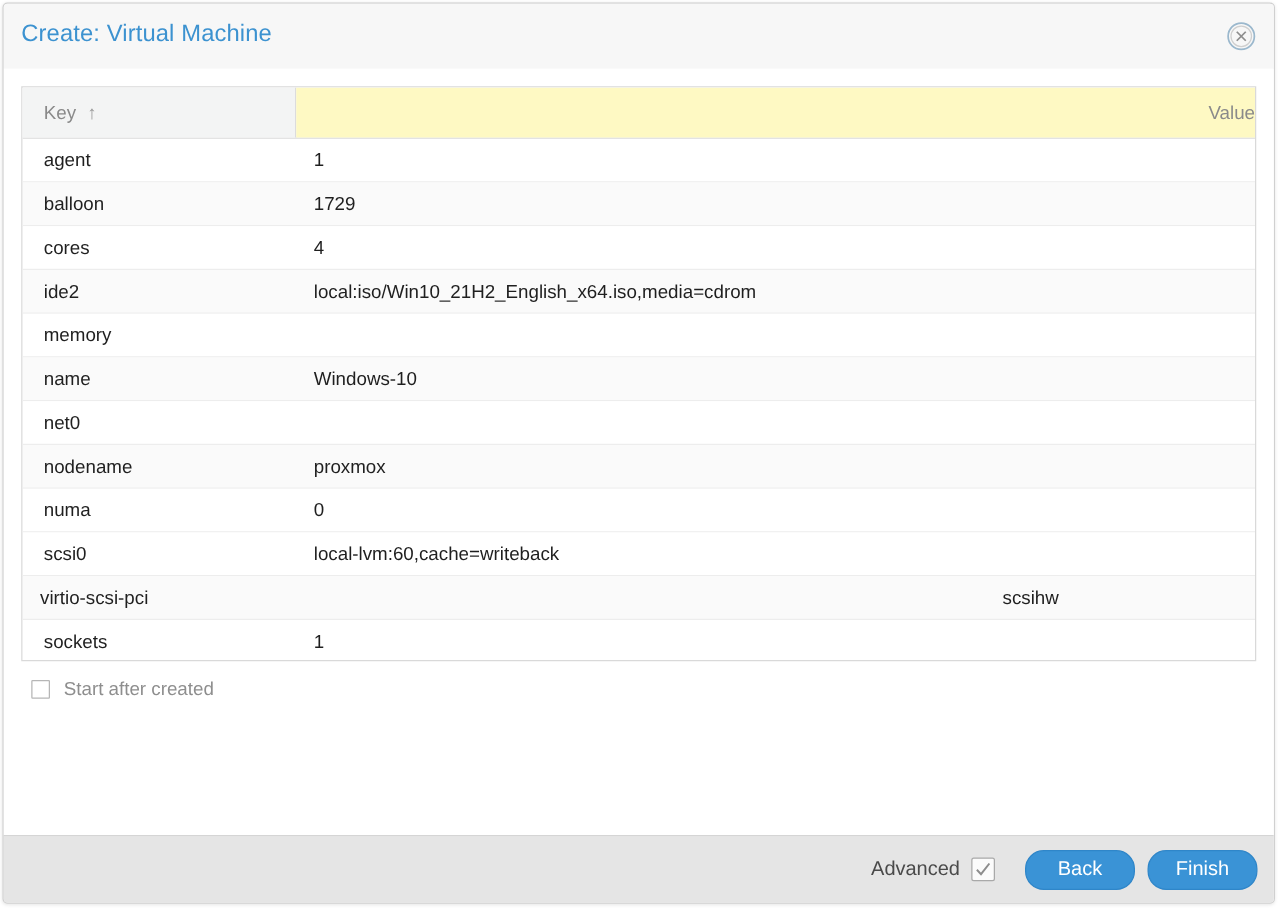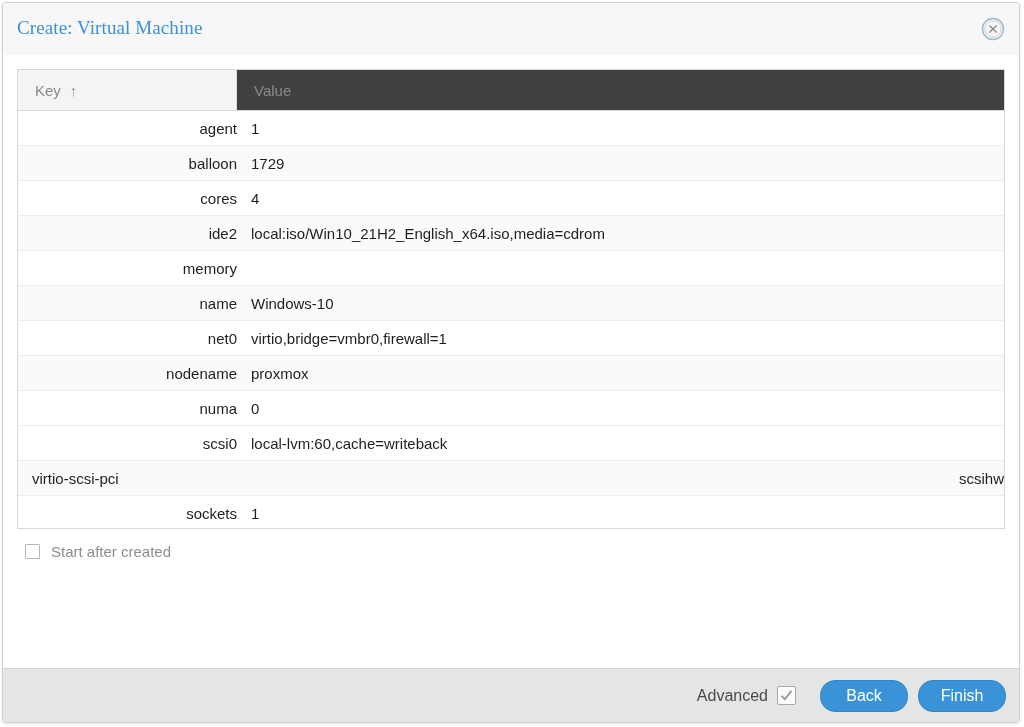--- a/index.html
+++ b/index.html
@@ -33,21 +33,20 @@
   }
 
   
   .titlebar {
     position: relative;
     height: 52px;
     flex: 0 0 52px;
     background: #f7f7f7;
     border-top-left-radius: 3px;
     border-top-right-radius: 3px;
-    font-family: Liberation Serif, serif;
   }
   .title-text {
     position: absolute;
     left: 14px;
     top: 14px;
     font-size: 19px;
     color: #3c92d0;
     letter-spacing: 0.1px;
     white-space: nowrap;
   }
@@ -126,21 +125,22 @@
     cursor: pointer;
     user-select: none;
   }
   .hcell.key-col {
     width: 219px;
     background: #f3f4f4;
     border-right: 1px solid #dcdcdc;
   }
   .hcell.value-col {
     flex: 1 1 auto;
-    background: #404040;
+    background: #fef9c3;
+    justify-content: flex-end;
   }
   .sort-arrow {
     margin-left: 9px;
     font-size: 15px;
     color: #9a9a9a;
     line-height: 1;
   }
 
   .grid-body {
     position: relative;
@@ -159,21 +159,21 @@
     background: #fafafa;
   }
   .cell {
     font-size: 15px;
     color: #1f1f1f;
     box-sizing: border-box;
     padding-left: 17px;
     white-space: nowrap;
     overflow: hidden;
   }
-  .cell.key-col { width: 219px; text-align: right; }
+  .cell.key-col { width: 219px; }
   .cell.value-col { flex: 1 1 auto; padding-left: 14px; }
 
   
   .startrow {
     display: flex;
     align-items: center;
     height: 44px;
     padding-left: 8px;
   }
   .cb-empty {
@@ -296,21 +296,20 @@
         </div>
         <div class="row">
           <div class="cell key-col">memory</div>
         </div>
         <div class="row alt">
           <div class="cell key-col">name</div>
           <div class="cell value-col">Windows-10</div>
         </div>
         <div class="row">
           <div class="cell key-col">net0</div>
-          <div class="cell value-col">virtio,bridge=vmbr0,firewall=1</div>
         </div>
         <div class="row alt">
           <div class="cell key-col">nodename</div>
           <div class="cell value-col">proxmox</div>
         </div>
         <div class="row">
           <div class="cell key-col">numa</div>
           <div class="cell value-col">0</div>
         </div>
         <div class="row">

